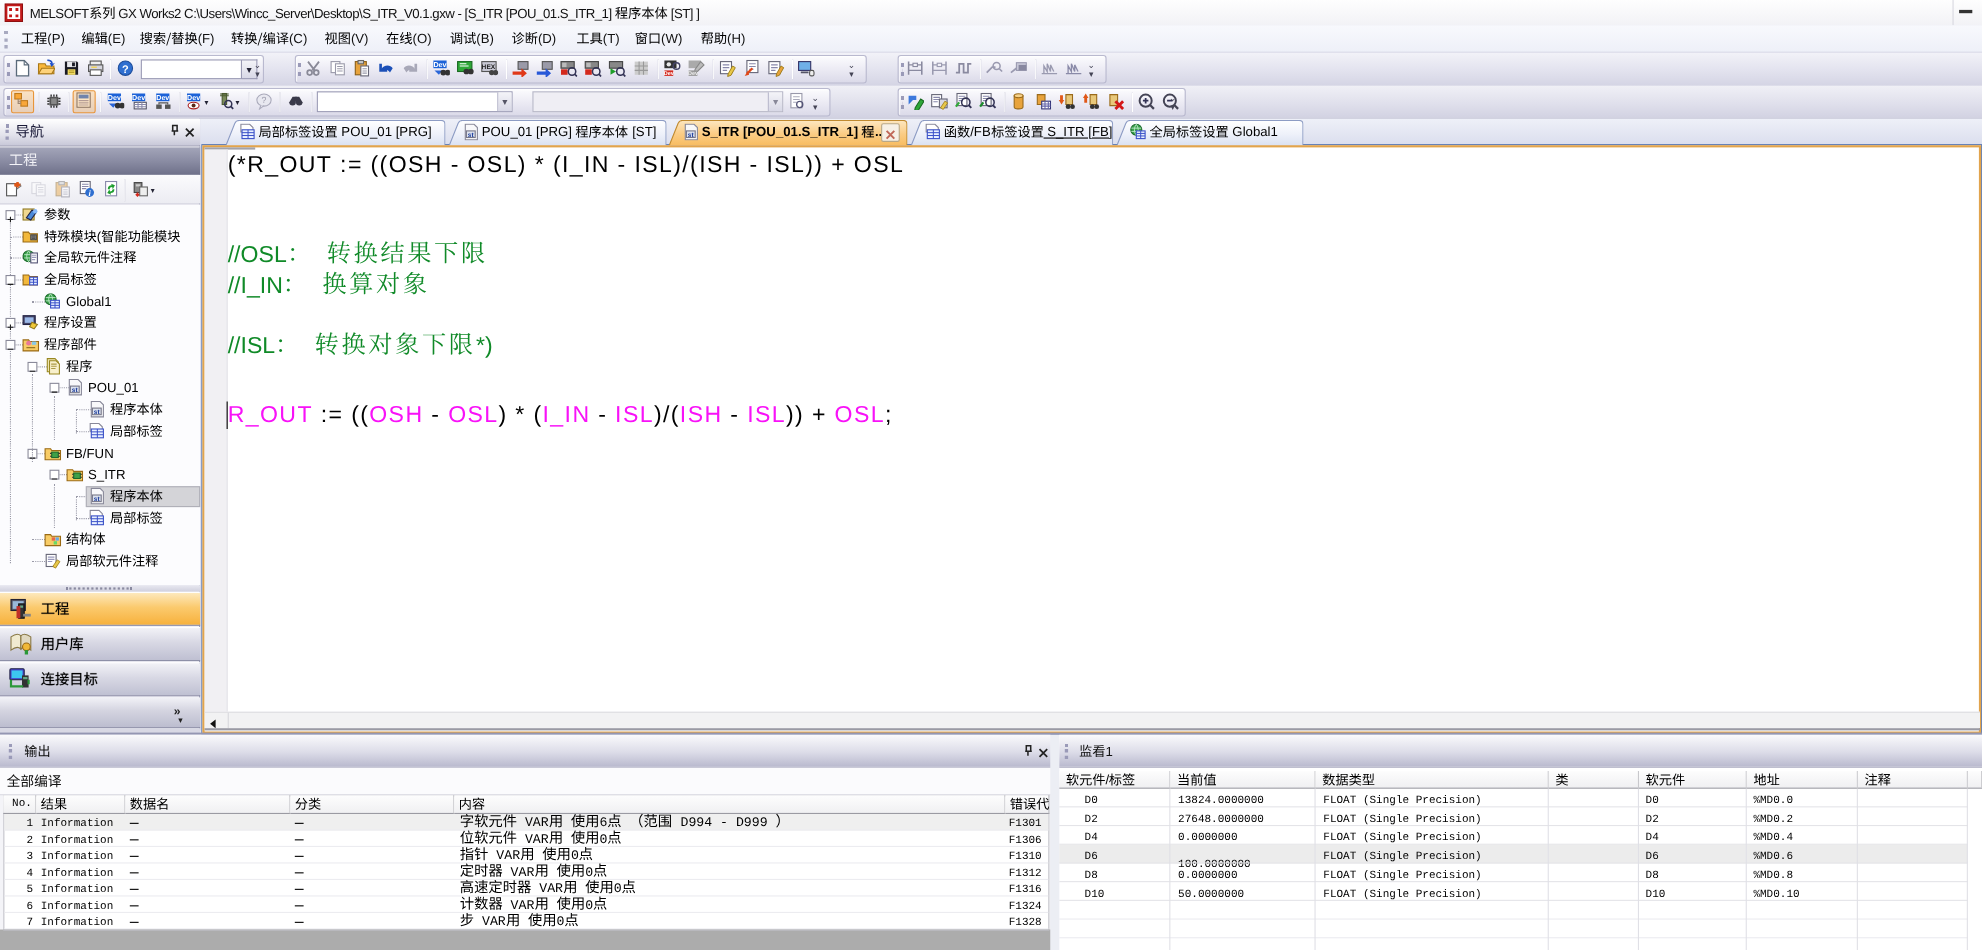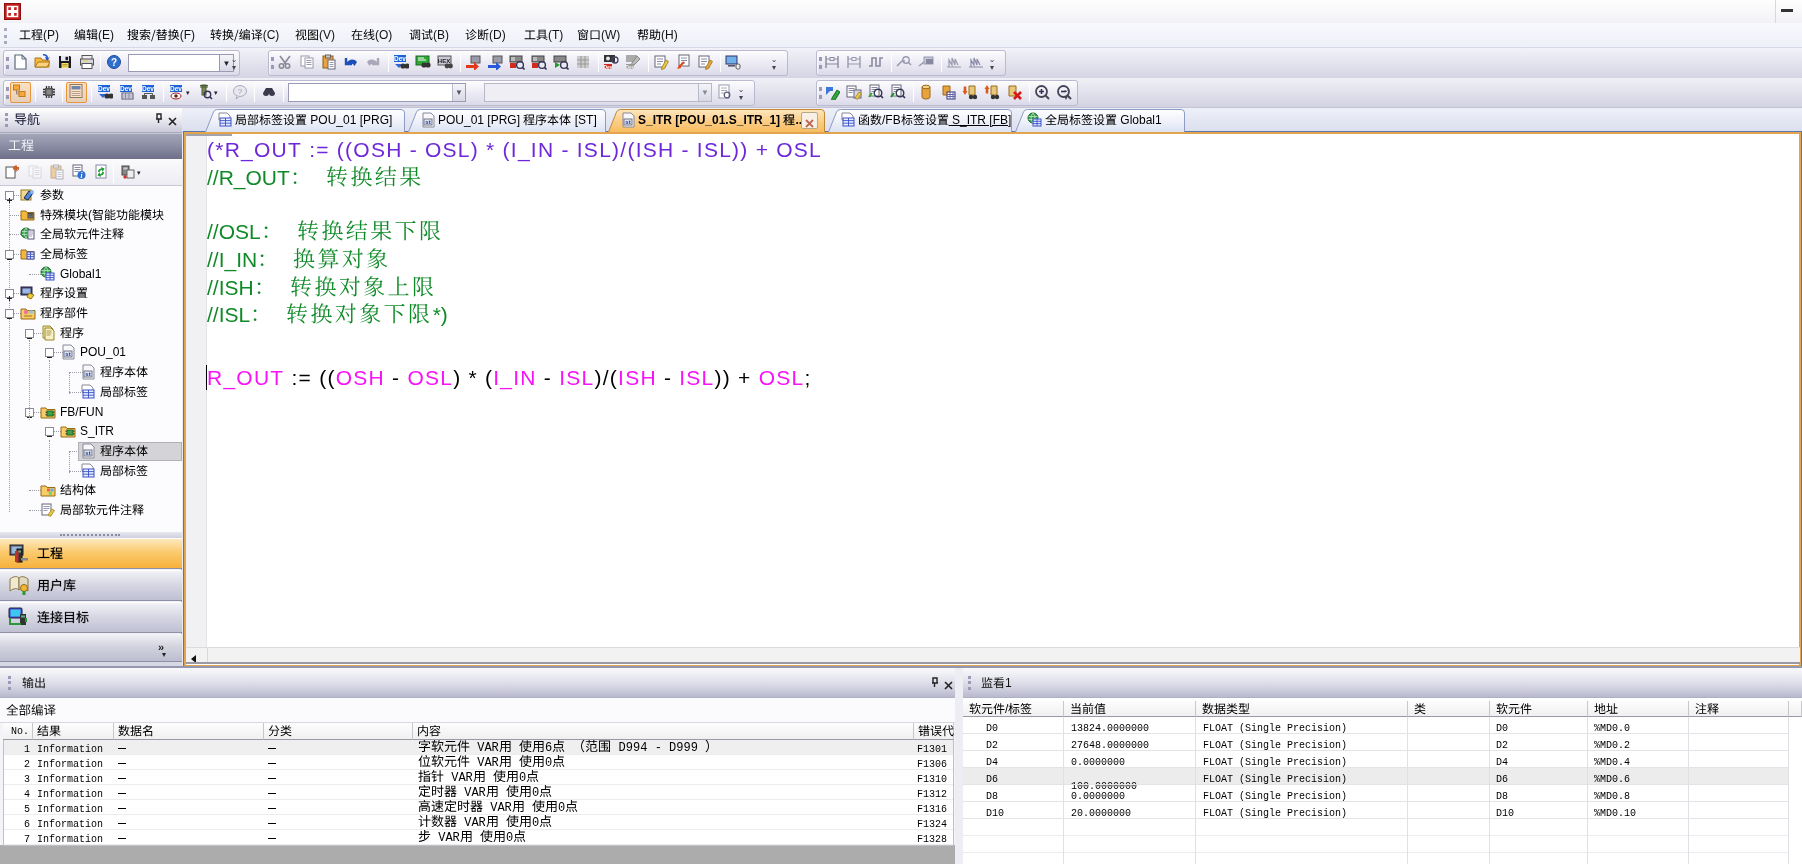--- a/index.html
+++ b/index.html
@@ -4,20 +4,29 @@
 body{font-family:"Liberation Sans",sans-serif;background:#e9e9f2;-webkit-font-smoothing:antialiased}
 #root{position:relative;width:1802px;height:864px;overflow:hidden;background:#e9e9f2}
 </style></head><body>
 <div id="root">
 <div style="position:absolute;left:0px;top:0px;width:1802px;height:23px;background:linear-gradient(180deg,#fefefe,#f2f2f6);"></div>
 <div style="position:absolute;left:4px;top:3px;width:17px;height:17px;"><svg width="17" height="17" viewBox="0 0 17 17" style="">
         <rect x="0.5" y="0.5" width="16" height="16" fill="#c41a1a" stroke="#8e0f0f"></rect>
         <path d="M3.5 3.5h4.2v4.2H3.5zM9.3 3.5h4.2v4.2H9.3zM3.5 9.3h4.2v4.2H3.5zM9.3 9.3h4.2v4.2H9.3z" fill="none" stroke="#fff" stroke-width="1.6"></path>
         <rect x="7" y="7" width="3" height="3" fill="#fff"></rect>
       </svg></div>
+<div style="position:absolute;left:27px;top:4px;width:1400px;height:16px;font-size:12px;line-height:16px;white-space:nowrap;letter-spacing:-0.45px;"><span style="color:#111">MELSOFT<svg width="24.0" height="12" style="overflow:visible;vertical-align:-1.8px;fill:#000;">
+          <use href="#n7CFB" transform="translate(0.0,10.2) scale(0.0120,-0.0120)"></use>
+          <use href="#n5217" transform="translate(12.0,10.2) scale(0.0120,-0.0120)"></use>
+        </svg> GX Works2 C:\Users\Wincc_Server\Desktop\S_ITR_V0.1.gxw - [S_ITR [POU_01.S_ITR_1] <svg width="48.0" height="12" style="overflow:visible;vertical-align:-1.8px;fill:#000;">
+          <use href="#n7A0B" transform="translate(0.0,10.2) scale(0.0120,-0.0120)"></use>
+          <use href="#n5E8F" transform="translate(12.0,10.2) scale(0.0120,-0.0120)"></use>
+          <use href="#n672C" transform="translate(24.0,10.2) scale(0.0120,-0.0120)"></use>
+          <use href="#n4F53" transform="translate(36.0,10.2) scale(0.0120,-0.0120)"></use>
+        </svg> [ST] ]</span></div>
 <div style="position:absolute;left:1781px;top:9px;width:12px;height:3px;background:#333;"></div>
 <div style="position:absolute;left:1775px;top:0px;width:1px;height:23px;background:#d8d8e0;"></div>
 <div style="position:absolute;left:0px;top:23px;width:1802px;height:25px;background:linear-gradient(180deg,#f8f9fd,#eef0f8);border-bottom:1px solid #d8d9e6;"></div>
 <div style="position:absolute;left:4px;top:28px;width:3px;height:16px;;border-left:3px dotted #a8aac0"></div>
 <div style="position:absolute;left:19px;top:27px;height:17px;font-size:12px;line-height:17px;white-space:nowrap;"><svg width="24.0" height="12" style="overflow:visible;vertical-align:-1.8px;fill:#000;">
         <use href="#n5DE5" transform="translate(0.0,10.2) scale(0.0120,-0.0120)"></use>
         <use href="#n7A0B" transform="translate(12.0,10.2) scale(0.0120,-0.0120)"></use>
       </svg><span style="color:#111">(P)</span></div>
 <div style="position:absolute;left:74px;top:27px;height:17px;font-size:12px;line-height:17px;white-space:nowrap;"><svg width="24.0" height="12" style="overflow:visible;vertical-align:-1.8px;fill:#000;">
         <use href="#n7F16" transform="translate(0.0,10.2) scale(0.0120,-0.0120)"></use>
@@ -845,56 +854,38 @@
       </svg></div>
 <div style="position:absolute;left:1045px;top:112px;width:156px;height:17px;font-size:12px;line-height:17px;white-space:nowrap;overflow:hidden;"><svg width="72.0" height="12" style="overflow:visible;vertical-align:-1.8px;fill:#000;">
         <use href="#n5168" transform="translate(0.0,10.2) scale(0.0120,-0.0120)"></use>
         <use href="#n5C40" transform="translate(12.0,10.2) scale(0.0120,-0.0120)"></use>
         <use href="#n6807" transform="translate(24.0,10.2) scale(0.0120,-0.0120)"></use>
         <use href="#n7B7E" transform="translate(36.0,10.2) scale(0.0120,-0.0120)"></use>
         <use href="#n8BBE" transform="translate(48.0,10.2) scale(0.0120,-0.0120)"></use>
         <use href="#n7F6E" transform="translate(60.0,10.2) scale(0.0120,-0.0120)"></use>
       </svg><span style="color:#000;">&nbsp;Global1</span></div>
 <div style="position:absolute;left:186px;top:136px;width:21px;height:511px;background:#f1f0f3;border-right:1px solid #e4e3e8;"></div>
-<div style="position:absolute;left:207px;top:136px;width:1560px;height:28px;font-size:21px;line-height:28px;font-family:'Liberation Sans',sans-serif;white-space:nowrap;letter-spacing:1.25px;"><span style="color:#6d28d9">(*R_OUT&nbsp;:=&nbsp;((OSH&nbsp;-&nbsp;OSL)&nbsp;*&nbsp;(I_IN&nbsp;-&nbsp;ISL)/(ISH&nbsp;-&nbsp;ISL))&nbsp;+&nbsp;OSL</span></div>
-<div style="position:absolute;left:207px;top:164px;width:1560px;height:28px;font-size:21px;line-height:28px;font-family:'Liberation Sans',sans-serif;white-space:nowrap;"><span style="color:#108a28">//R_OUT</span><svg width="24.4" height="22" style="overflow:visible;vertical-align:-3.3px;fill:#108a28;">
-        <use href="#fFF1A" transform="translate(0.0,18.7) scale(0.0220,-0.0220)"></use>
-      </svg><span style="color:#108a28">&nbsp;&nbsp;</span><svg width="97.6" height="22" style="overflow:visible;vertical-align:-3.3px;fill:#108a28;">
-        <use href="#f8F6C" transform="translate(0.0,18.7) scale(0.0220,-0.0220)"></use>
-        <use href="#f6362" transform="translate(24.4,18.7) scale(0.0220,-0.0220)"></use>
-        <use href="#f7ED3" transform="translate(48.8,18.7) scale(0.0220,-0.0220)"></use>
-        <use href="#f679C" transform="translate(73.2,18.7) scale(0.0220,-0.0220)"></use>
-      </svg></div>
+<div style="position:absolute;left:207px;top:136px;width:1560px;height:28px;font-size:21px;line-height:28px;font-family:'Liberation Sans',sans-serif;white-space:nowrap;letter-spacing:1.25px;"><span style="color:#000000">(*R_OUT&nbsp;:=&nbsp;((OSH&nbsp;-&nbsp;OSL)&nbsp;*&nbsp;(I_IN&nbsp;-&nbsp;ISL)/(ISH&nbsp;-&nbsp;ISL))&nbsp;+&nbsp;OSL</span></div>
 <div style="position:absolute;left:207px;top:218px;width:1560px;height:28px;font-size:21px;line-height:28px;font-family:'Liberation Sans',sans-serif;white-space:nowrap;"><span style="color:#108a28">//OSL</span><svg width="24.4" height="22" style="overflow:visible;vertical-align:-3.3px;fill:#108a28;">
         <use href="#fFF1A" transform="translate(0.0,18.7) scale(0.0220,-0.0220)"></use>
       </svg><span style="color:#108a28">&nbsp;&nbsp;</span><svg width="146.4" height="22" style="overflow:visible;vertical-align:-3.3px;fill:#108a28;">
         <use href="#f8F6C" transform="translate(0.0,18.7) scale(0.0220,-0.0220)"></use>
         <use href="#f6362" transform="translate(24.4,18.7) scale(0.0220,-0.0220)"></use>
         <use href="#f7ED3" transform="translate(48.8,18.7) scale(0.0220,-0.0220)"></use>
         <use href="#f679C" transform="translate(73.2,18.7) scale(0.0220,-0.0220)"></use>
         <use href="#f4E0B" transform="translate(97.6,18.7) scale(0.0220,-0.0220)"></use>
         <use href="#f9650" transform="translate(122.0,18.7) scale(0.0220,-0.0220)"></use>
       </svg></div>
 <div style="position:absolute;left:207px;top:246px;width:1560px;height:28px;font-size:21px;line-height:28px;font-family:'Liberation Sans',sans-serif;white-space:nowrap;"><span style="color:#108a28">//I_IN</span><svg width="24.4" height="22" style="overflow:visible;vertical-align:-3.3px;fill:#108a28;">
         <use href="#fFF1A" transform="translate(0.0,18.7) scale(0.0220,-0.0220)"></use>
       </svg><span style="color:#108a28">&nbsp;&nbsp;</span><svg width="97.6" height="22" style="overflow:visible;vertical-align:-3.3px;fill:#108a28;">
         <use href="#f6362" transform="translate(0.0,18.7) scale(0.0220,-0.0220)"></use>
         <use href="#f7B97" transform="translate(24.4,18.7) scale(0.0220,-0.0220)"></use>
         <use href="#f5BF9" transform="translate(48.8,18.7) scale(0.0220,-0.0220)"></use>
         <use href="#f8C61" transform="translate(73.2,18.7) scale(0.0220,-0.0220)"></use>
-      </svg></div>
-<div style="position:absolute;left:207px;top:274px;width:1560px;height:28px;font-size:21px;line-height:28px;font-family:'Liberation Sans',sans-serif;white-space:nowrap;"><span style="color:#108a28">//ISH</span><svg width="24.4" height="22" style="overflow:visible;vertical-align:-3.3px;fill:#108a28;">
-        <use href="#fFF1A" transform="translate(0.0,18.7) scale(0.0220,-0.0220)"></use>
-      </svg><span style="color:#108a28">&nbsp;&nbsp;</span><svg width="146.4" height="22" style="overflow:visible;vertical-align:-3.3px;fill:#108a28;">
-        <use href="#f8F6C" transform="translate(0.0,18.7) scale(0.0220,-0.0220)"></use>
-        <use href="#f6362" transform="translate(24.4,18.7) scale(0.0220,-0.0220)"></use>
-        <use href="#f5BF9" transform="translate(48.8,18.7) scale(0.0220,-0.0220)"></use>
-        <use href="#f8C61" transform="translate(73.2,18.7) scale(0.0220,-0.0220)"></use>
-        <use href="#f4E0A" transform="translate(97.6,18.7) scale(0.0220,-0.0220)"></use>
-        <use href="#f9650" transform="translate(122.0,18.7) scale(0.0220,-0.0220)"></use>
       </svg></div>
 <div style="position:absolute;left:207px;top:301px;width:1560px;height:28px;font-size:21px;line-height:28px;font-family:'Liberation Sans',sans-serif;white-space:nowrap;"><span style="color:#108a28">//ISL</span><svg width="24.4" height="22" style="overflow:visible;vertical-align:-3.3px;fill:#108a28;">
         <use href="#fFF1A" transform="translate(0.0,18.7) scale(0.0220,-0.0220)"></use>
       </svg><span style="color:#108a28">&nbsp;&nbsp;</span><svg width="146.4" height="22" style="overflow:visible;vertical-align:-3.3px;fill:#108a28;">
         <use href="#f8F6C" transform="translate(0.0,18.7) scale(0.0220,-0.0220)"></use>
         <use href="#f6362" transform="translate(24.4,18.7) scale(0.0220,-0.0220)"></use>
         <use href="#f5BF9" transform="translate(48.8,18.7) scale(0.0220,-0.0220)"></use>
         <use href="#f8C61" transform="translate(73.2,18.7) scale(0.0220,-0.0220)"></use>
         <use href="#f4E0B" transform="translate(97.6,18.7) scale(0.0220,-0.0220)"></use>
         <use href="#f9650" transform="translate(122.0,18.7) scale(0.0220,-0.0220)"></use>
@@ -1170,21 +1161,21 @@
 <div style="position:absolute;left:1496px;top:773px;width:70px;height:13px;font-size:10px;font-family:'Liberation Mono',monospace;color:#000;line-height:13px;">D6</div>
 <div style="position:absolute;left:1594px;top:773px;width:90px;height:13px;font-size:10px;font-family:'Liberation Mono',monospace;color:#000;line-height:13px;">%MD0.6</div>
 <div style="position:absolute;left:963px;top:784px;width:826px;height:1px;background:#e4e4e8;"></div>
 <div style="position:absolute;left:986px;top:790px;width:70px;height:13px;font-size:10px;font-family:'Liberation Mono',monospace;color:#000;line-height:13px;">D8</div>
 <div style="position:absolute;left:1071px;top:790px;width:120px;height:13px;font-size:10px;font-family:'Liberation Mono',monospace;color:#000;line-height:13px;">0.0000000</div>
 <div style="position:absolute;left:1203px;top:790px;width:200px;height:13px;font-size:10px;font-family:'Liberation Mono',monospace;color:#000;line-height:13px;">FLOAT (Single Precision)</div>
 <div style="position:absolute;left:1496px;top:790px;width:70px;height:13px;font-size:10px;font-family:'Liberation Mono',monospace;color:#000;line-height:13px;">D8</div>
 <div style="position:absolute;left:1594px;top:790px;width:90px;height:13px;font-size:10px;font-family:'Liberation Mono',monospace;color:#000;line-height:13px;">%MD0.8</div>
 <div style="position:absolute;left:963px;top:801px;width:826px;height:1px;background:#e4e4e8;"></div>
 <div style="position:absolute;left:986px;top:807px;width:70px;height:13px;font-size:10px;font-family:'Liberation Mono',monospace;color:#000;line-height:13px;">D10</div>
-<div style="position:absolute;left:1071px;top:807px;width:120px;height:13px;font-size:10px;font-family:'Liberation Mono',monospace;color:#000;line-height:13px;">20.0000000</div>
+<div style="position:absolute;left:1071px;top:807px;width:120px;height:13px;font-size:10px;font-family:'Liberation Mono',monospace;color:#000;line-height:13px;">50.0000000</div>
 <div style="position:absolute;left:1203px;top:807px;width:200px;height:13px;font-size:10px;font-family:'Liberation Mono',monospace;color:#000;line-height:13px;">FLOAT (Single Precision)</div>
 <div style="position:absolute;left:1496px;top:807px;width:70px;height:13px;font-size:10px;font-family:'Liberation Mono',monospace;color:#000;line-height:13px;">D10</div>
 <div style="position:absolute;left:1594px;top:807px;width:90px;height:13px;font-size:10px;font-family:'Liberation Mono',monospace;color:#000;line-height:13px;">%MD0.10</div>
 <div style="position:absolute;left:963px;top:818px;width:826px;height:1px;background:#e4e4e8;"></div>
 <div style="position:absolute;left:963px;top:835px;width:826px;height:1px;background:#ececf0;"></div>
 <div style="position:absolute;left:963px;top:852px;width:826px;height:1px;background:#ececf0;"></div>
 
 <div style="position:absolute;left:1063px;top:717px;width:1px;height:147px;background:#e0e0e6;"></div>
 <div style="position:absolute;left:1195px;top:717px;width:1px;height:147px;background:#e0e0e6;"></div>
 <div style="position:absolute;left:1407px;top:717px;width:1px;height:147px;background:#e0e0e6;"></div>

